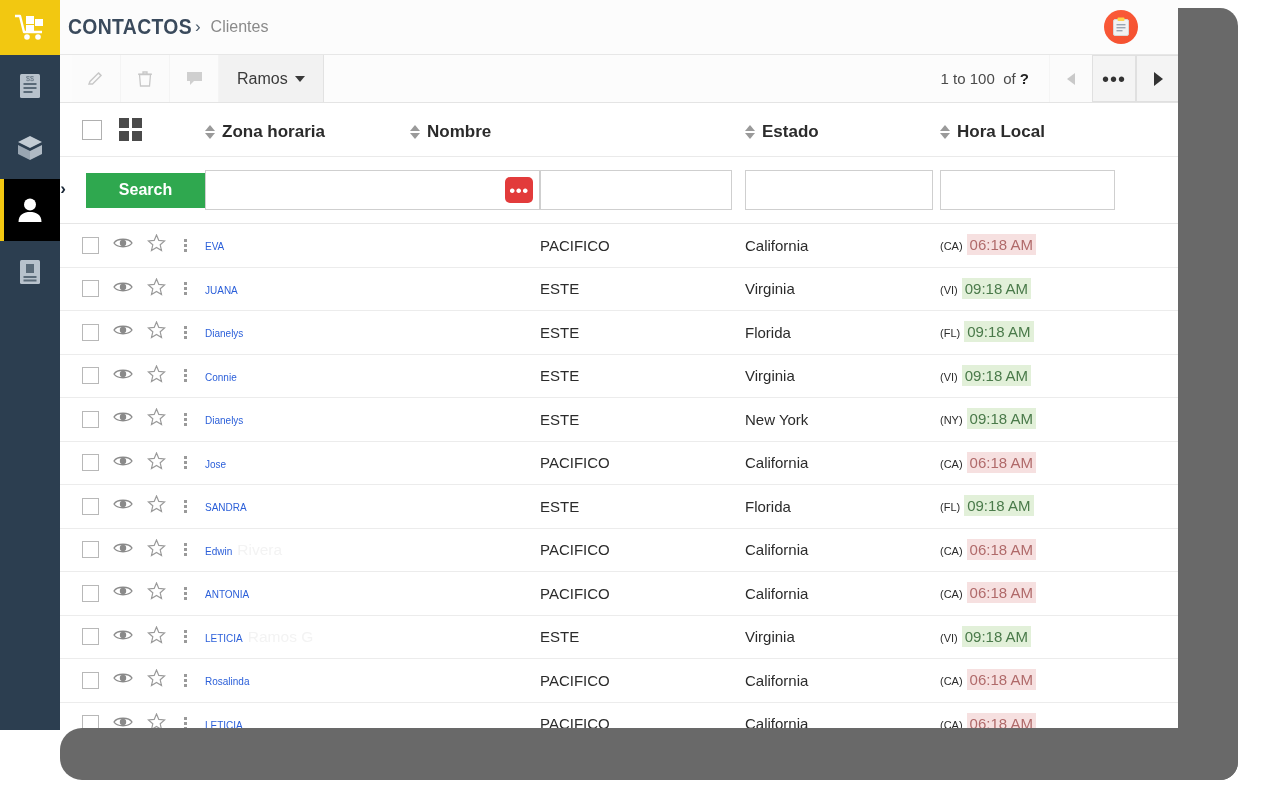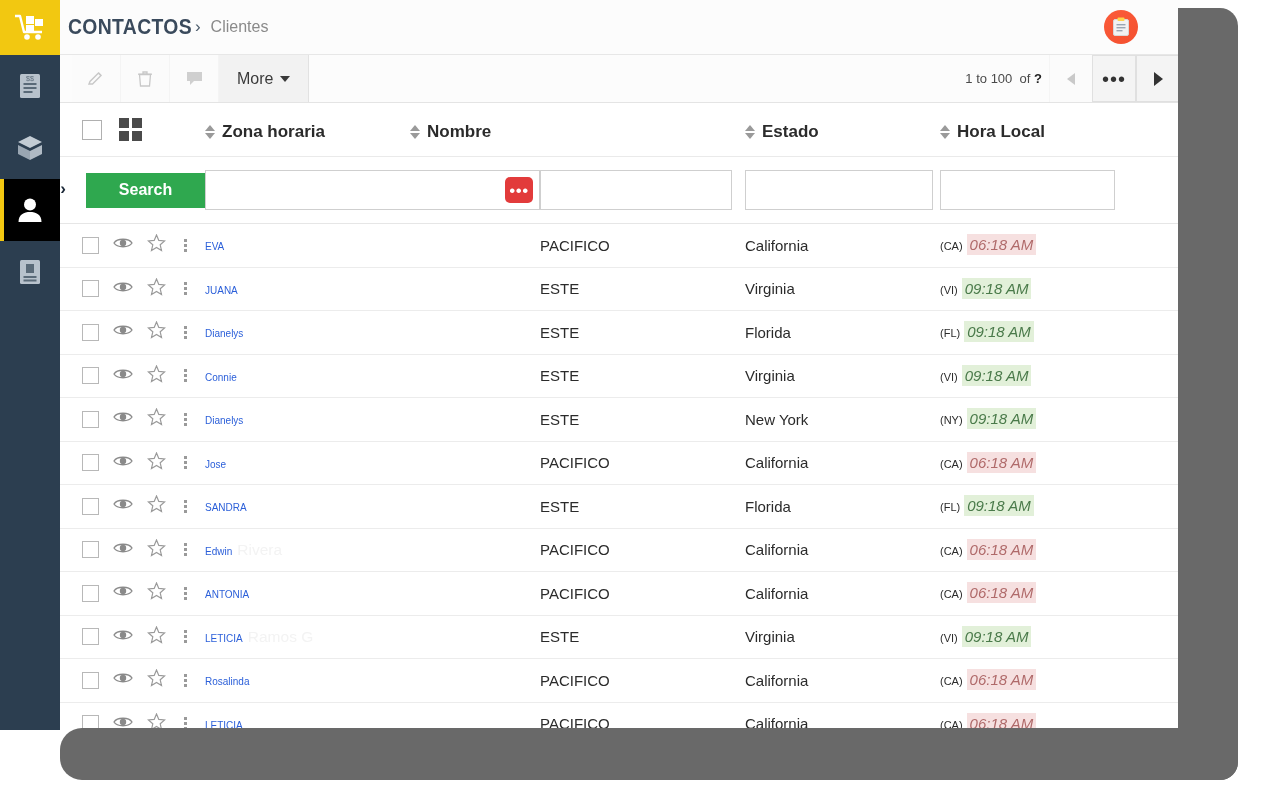--- a/index.html
+++ b/index.html
@@ -141,23 +141,23 @@
     border-left: 5px solid transparent;
     border-right: 5px solid transparent;
     border-top: 6px solid #3a3a3a;
     display: inline-block;
   }
   .tb-spacer { flex: 1 1 auto; }
   .pager {
     display: flex; align-items: center;
   }
   .pager-text {
-    font-size: 13px;
+    font-size: 15px;
     color: #4a4a4a;
-    margin-right: 7px;
+    margin-right: 20px;
     white-space: nowrap;
   }
   .pager-text b { font-weight: bold; color: #222; }
   .pg-btn {
     width: 42px;
     align-self: stretch;
     display: flex; align-items: center; justify-content: center;
     border-left: 1px solid #e6e6e6;
     background: #fbfbfb;
   }
@@ -311,21 +311,20 @@
     color: #2b2b2b;
   }
   .abbr {
     font-size: 11px;
     color: #2b2b2b;
     margin-right: 4px;
   }
   .time-tag {
     font-size: 15px;
     padding: 2px 3px;
-    font-style: italic;
   }
   .time-tag.green { background: #e2f0d9; color: #4a7a4a; }
   .time-tag.red   { background: #f6e0e0; color: #b06a6a; }
 
   
   #overlay-right {
     position: absolute;
     left: 1178px; top: 8px;
     width: 60px; height: 772px;
     background: #696969;
@@ -429,21 +428,21 @@
           <path d="M1 4.2 h14" stroke="#8a8a8a" stroke-width="1.3"></path>
           <path d="M6 2 h4 v2.2 h-4 Z" fill="none" stroke="#8a8a8a" stroke-width="1.3"></path>
         </svg>
       </div>
       <div class="tb-btn disabled">
         <svg width="19" height="17" viewBox="0 0 19 17">
           <path d="M2 2 h15 v9 h-8 l-4 4 v-4 h-3 Z" fill="#9a9a9a"></path>
         </svg>
       </div>
       <div class="tb-more">
-        <span>More</span>
+        <span>Ramos</span>
         <span class="caret"></span>
       </div>
 
       <div class="tb-spacer"></div>
 
       <div class="pager">
         <span class="pager-text">
           <span>1 to 100</span>
           &nbsp;<span>of</span>&nbsp;<b>?</b>
         </span>

